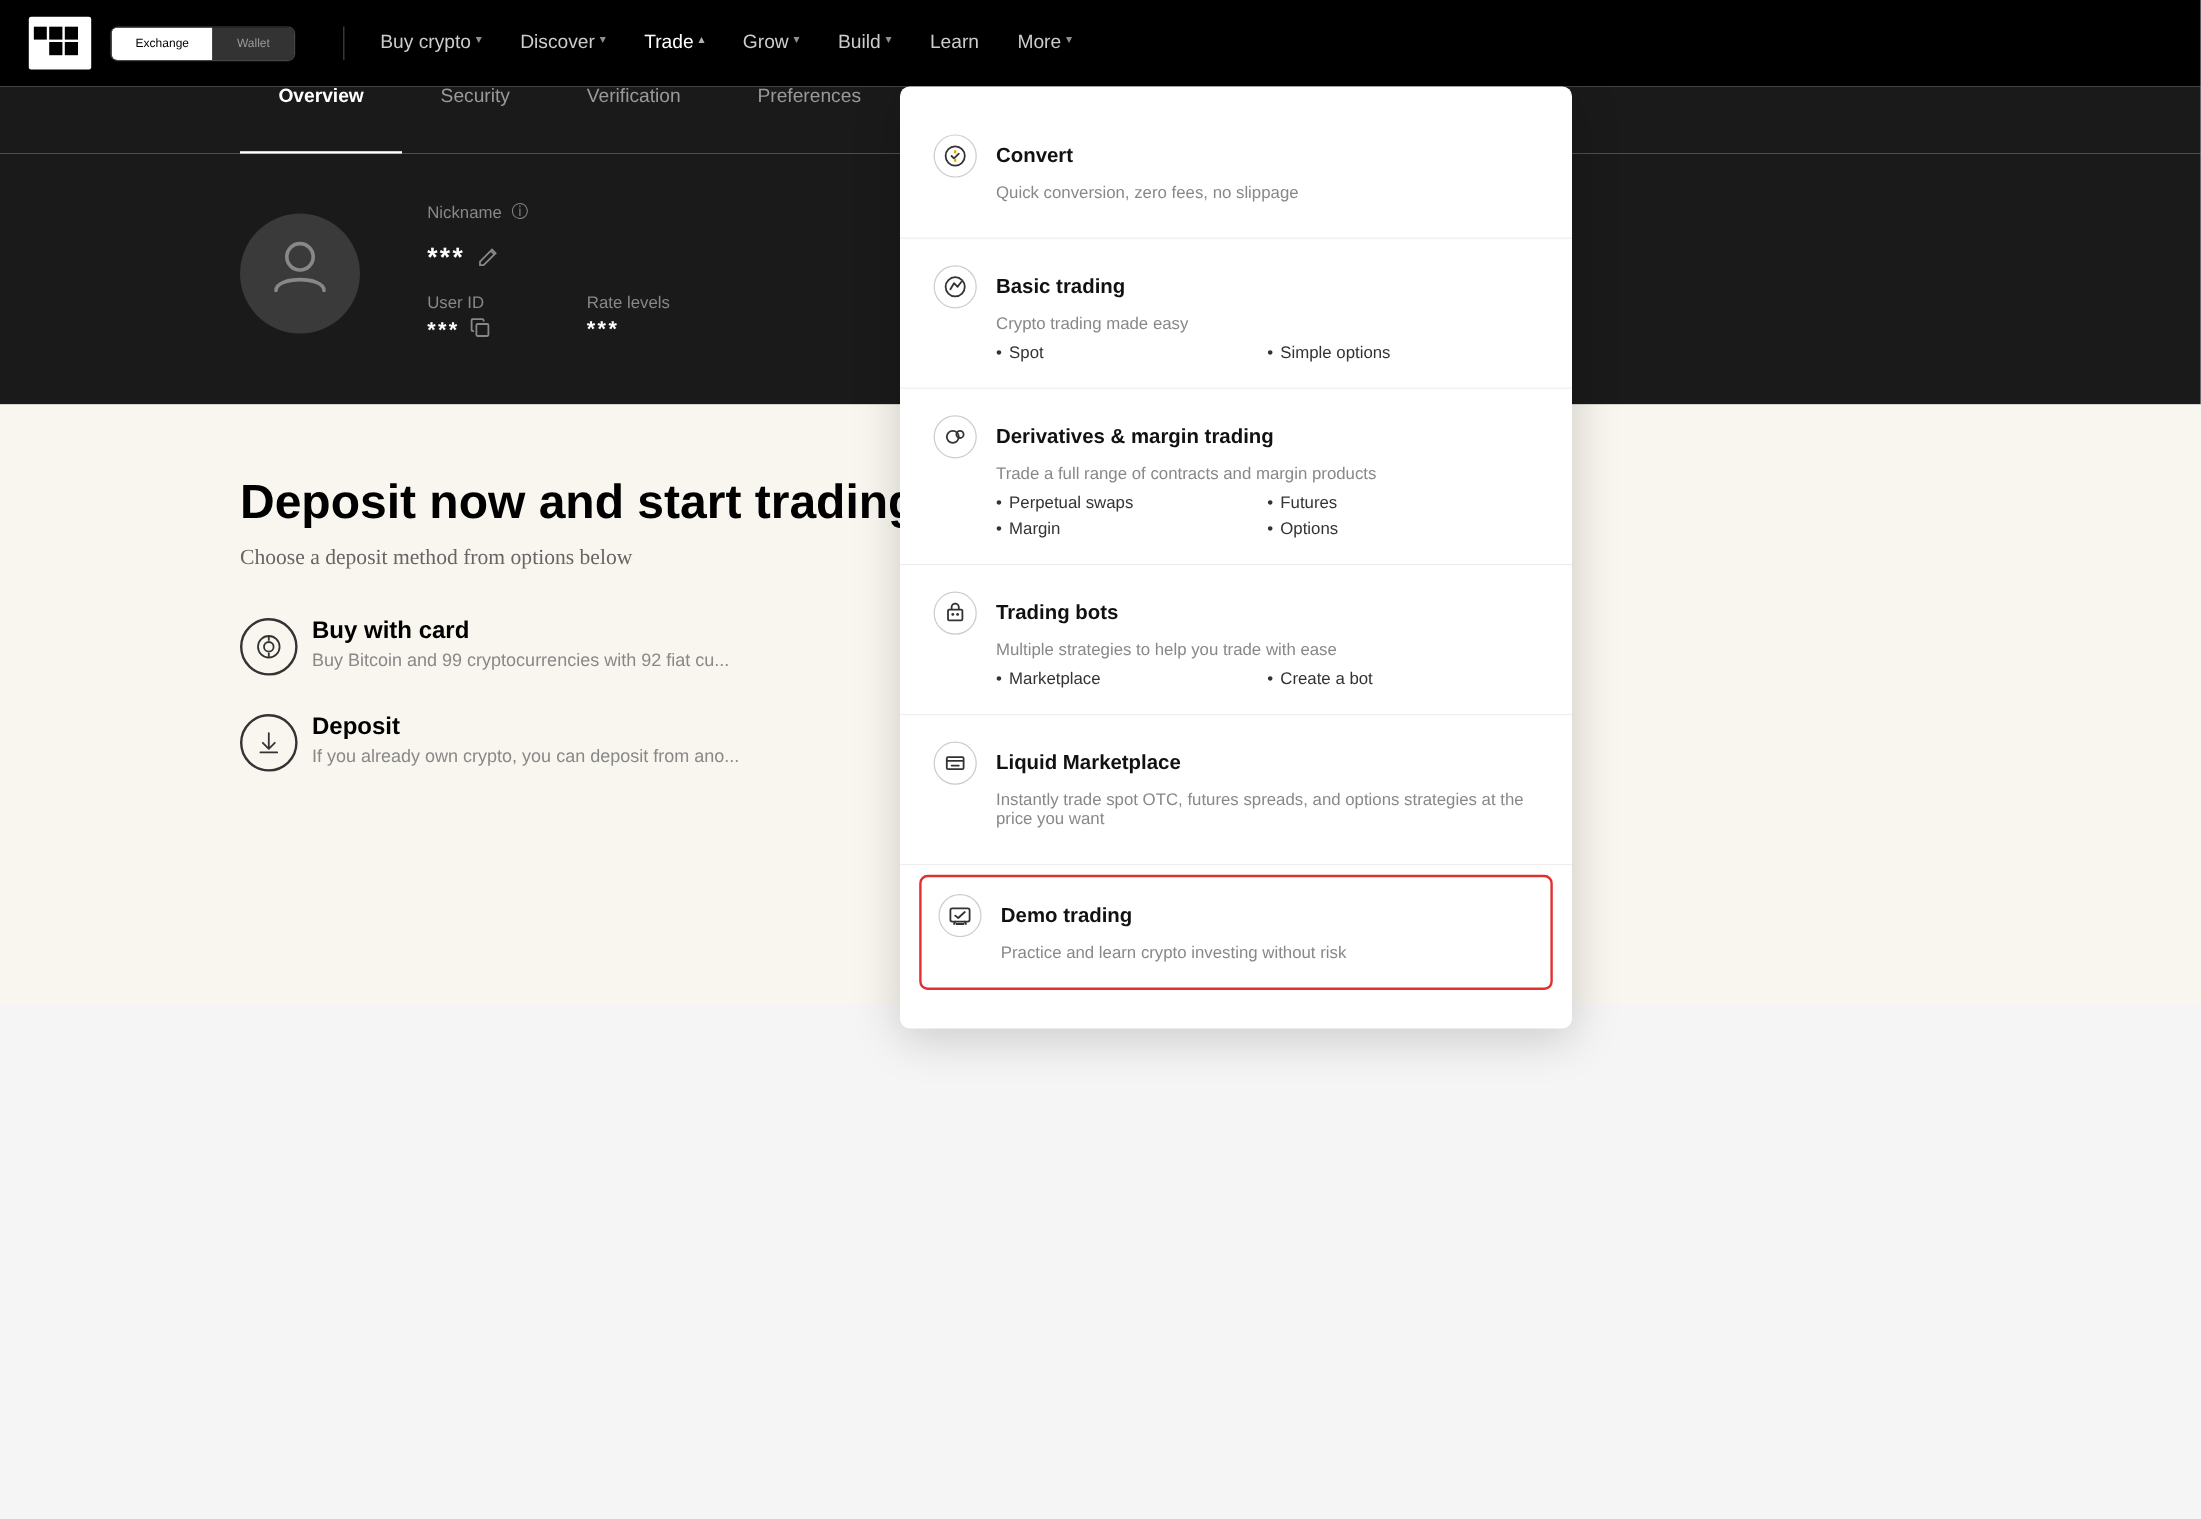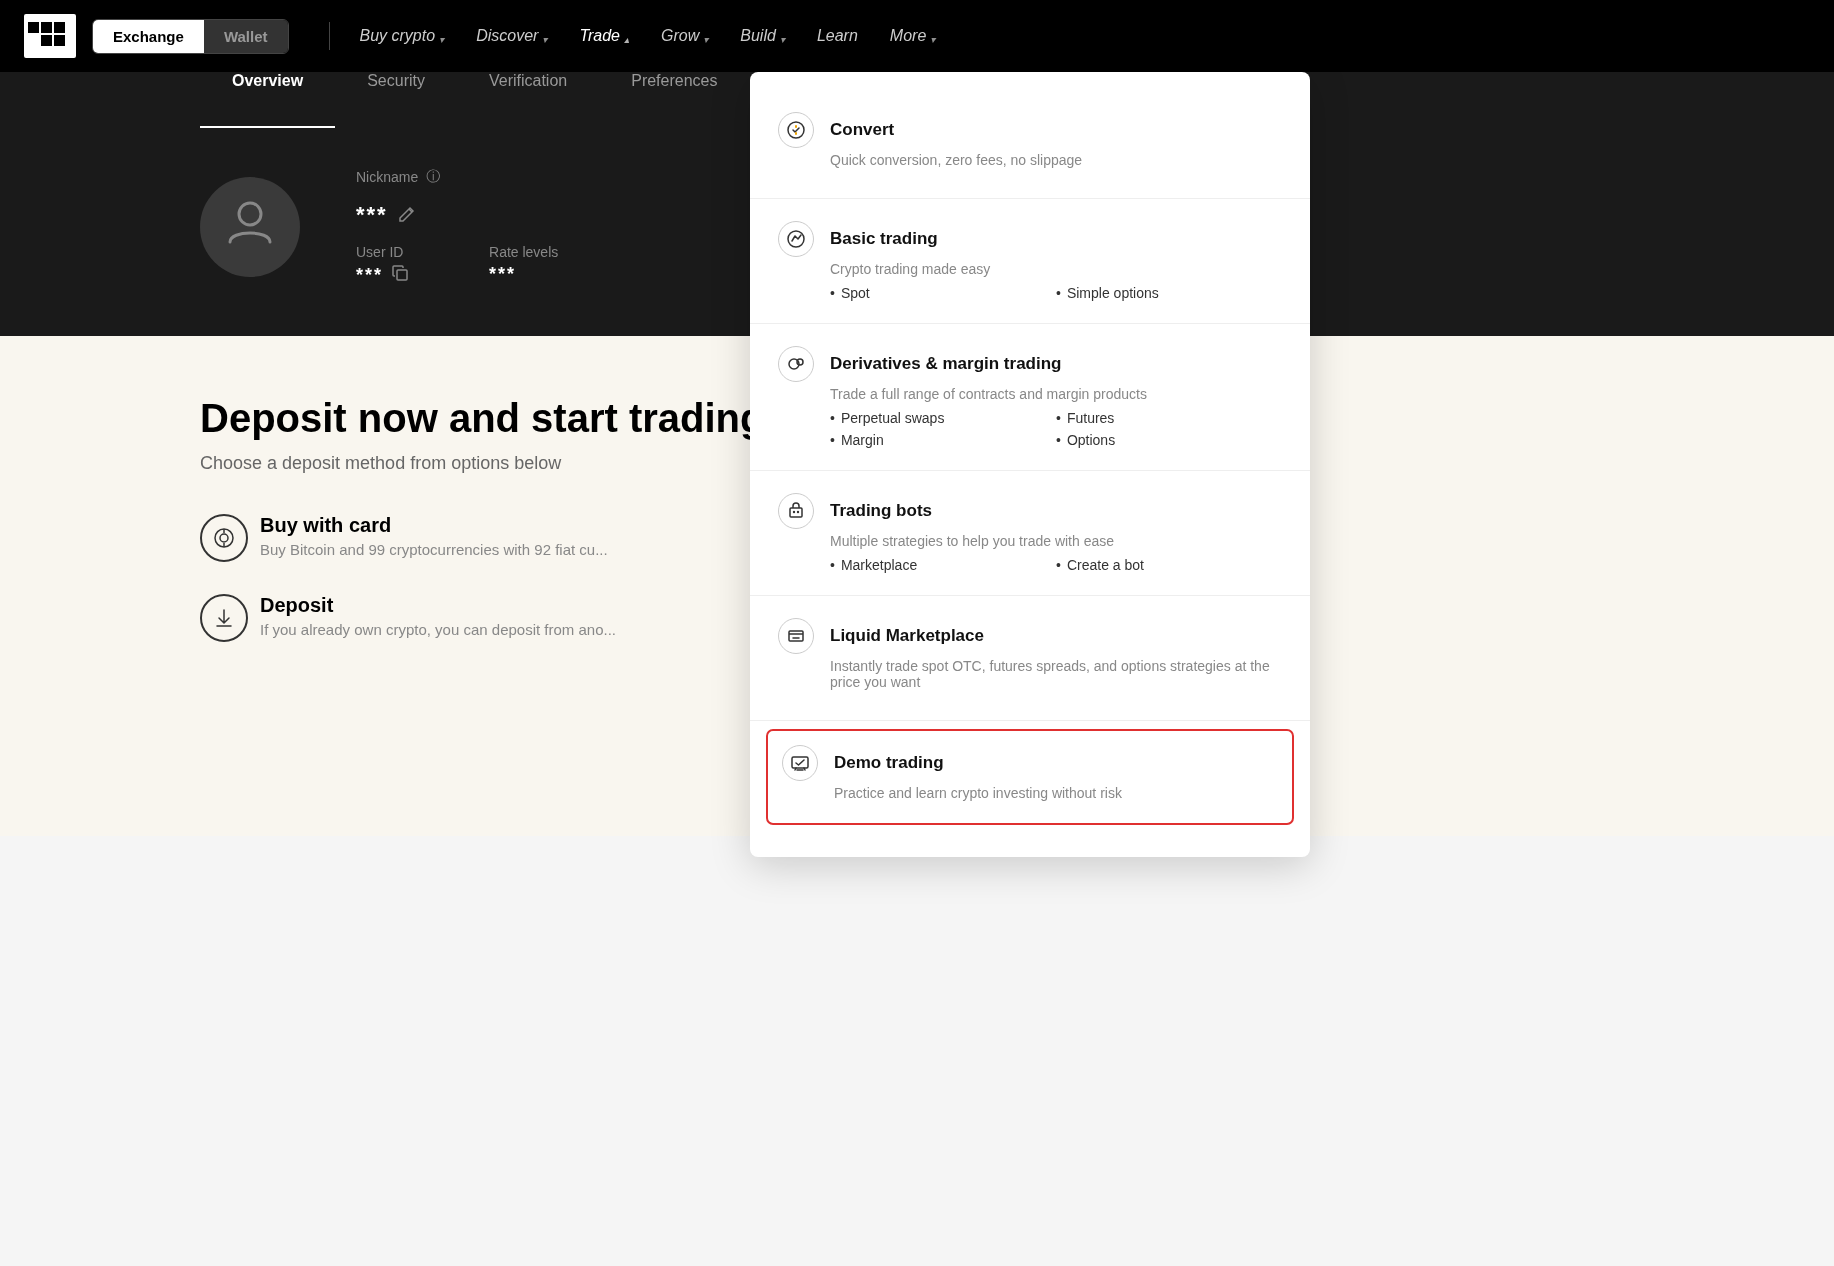--- a/index.html
+++ b/index.html
@@ -31,24 +31,24 @@
     }
     .nav-toggles {
       display: flex;
       margin-right: 24px;
       border: 1px solid #444;
       border-radius: 6px;
       overflow: hidden;
     }
     .nav-toggle-btn {
       padding: 8px 20px;
-      font-size: 15px;
+      font-size: 10px;
       cursor: pointer;
       border: none;
-      font-weight: 700;
+      font-weight: 400;
     }
     .nav-toggle-btn.active {
       background: #fff;
       color: #000;
     }
     .nav-toggle-btn.inactive {
       background: #333;
       color: #999;
     }
     .nav-divider {
@@ -62,24 +62,23 @@
       align-items: center;
       gap: 4px;
       flex: 1;
     }
     .nav-link {
       color: #ccc;
       font-size: 16px;
       padding: 8px 14px;
       cursor: pointer;
       display: flex;
-      align-items: flex-end;
+      align-items: flex-start;
       gap: 4px;
       white-space: nowrap;
-      font-style: italic;
     }
     .nav-link.active { color: #fff; }
     .nav-link .chevron {
       font-size: 10px;
       opacity: 0.7;
     }
 
     
     .subnav {
       background: #1a1a1a;
@@ -195,20 +194,21 @@
     .deposit-title {
       font-size: 40px;
       font-weight: 800;
       color: #000;
       margin-bottom: 12px;
     }
     .deposit-subtitle {
       font-size: 18px;
       color: #666;
       margin-bottom: 40px;
+      font-family: Liberation Serif, serif;
     }
     .deposit-options {
       display: flex;
       flex-direction: column;
       gap: 32px;
     }
     .deposit-option {
       display: flex;
       align-items: flex-start;
       gap: 12px;

